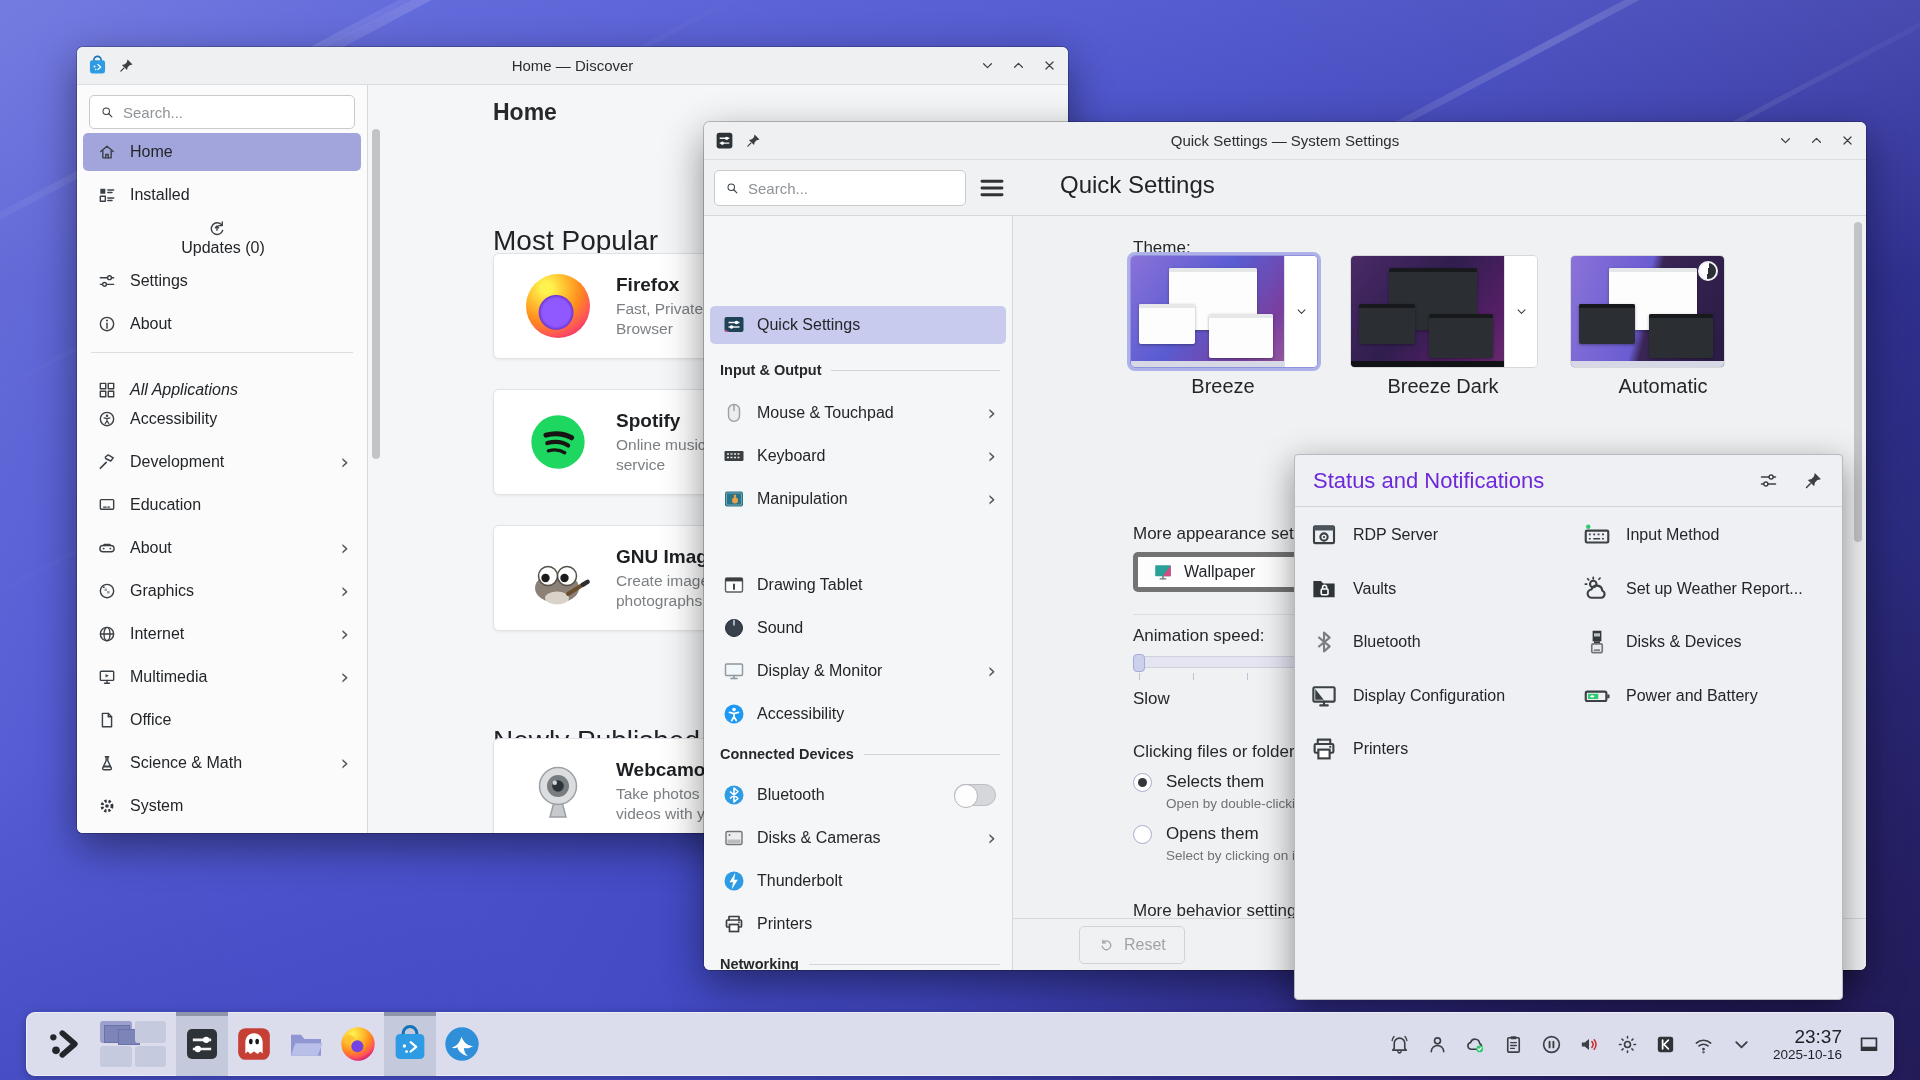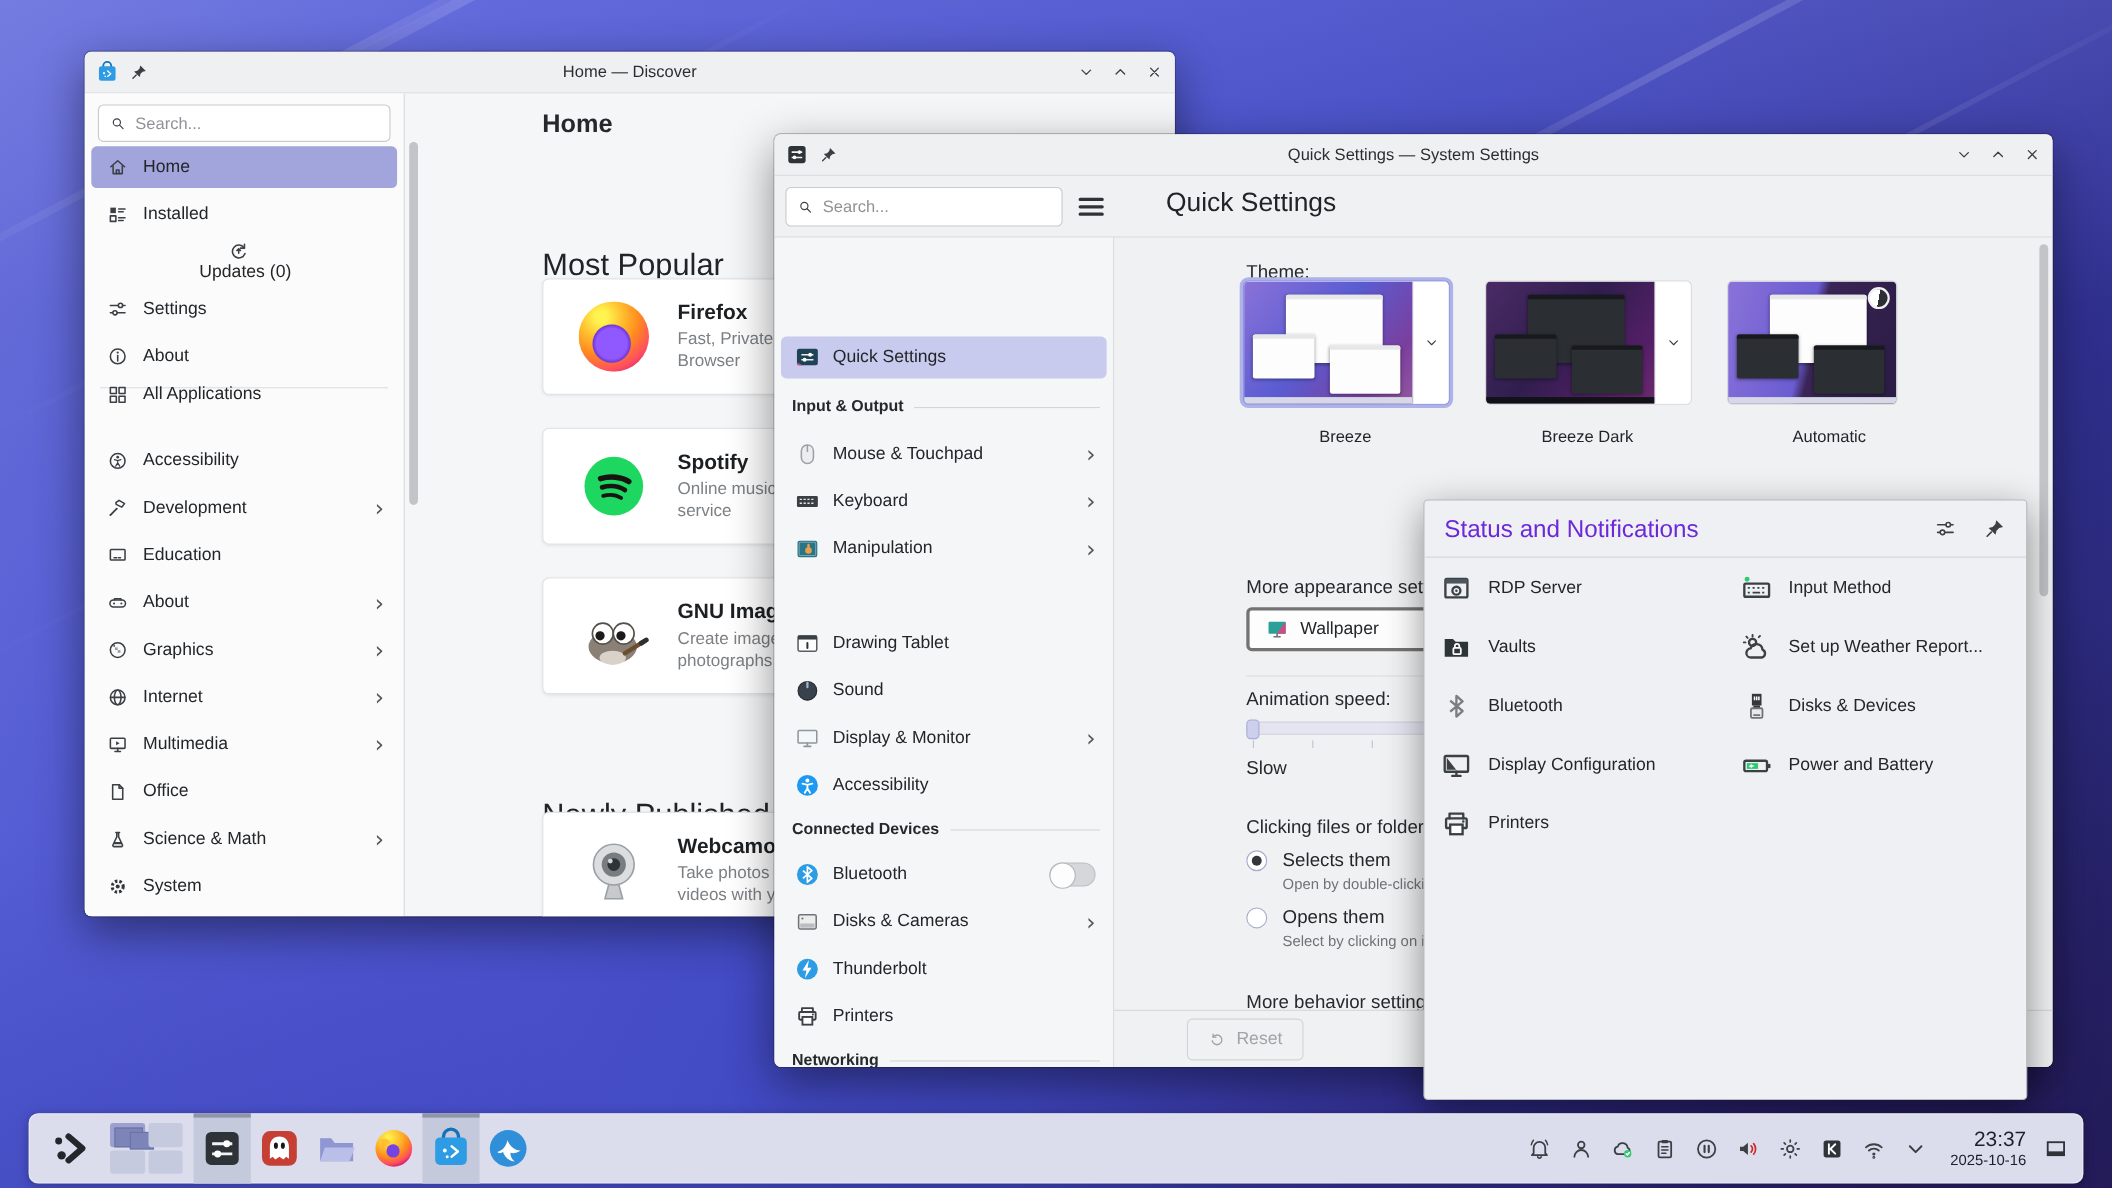--- a/index.html
+++ b/index.html
@@ -86,29 +86,29 @@
   .toggle { margin-left:auto; width:42px; height:22px; border-radius:11px; background:#d6d7db; border:1px solid #bcbec2; position:relative; }
   .toggle::after { content:""; position:absolute; left:-1px; top:-1px; width:22px; height:22px; border-radius:50%; background:#fdfdfd; border:1px solid #b4b6ba; }
 
   #ss-content { position:absolute; left:309px; top:94px; right:0; bottom:52px; background:#f0f1f2; }
   .ss-label { position:absolute; left:120px; font-size:17px; color:#26292c; white-space:nowrap; }
   .theme-card { position:absolute; top:39px; height:113px; background:#fff; border:1px solid #d7d8db; border-radius:5px; display:flex; overflow:hidden; }
   .theme-card.selected { box-shadow:0 0 0 3px #aeb2e8; border-color:#8d92de; }
   .theme-thumb { width:153px; height:100%; position:relative; overflow:hidden; }
   .theme-drop { width:33px; border-left:1px solid #e0e1e4; display:flex; align-items:center; justify-content:center; background:#fff; }
   .theme-drop .icon { width:15px; height:15px; }
-  .theme-name { position:absolute; top:173px; font-size:15px; color:#232629; text-align:center; width:186px; }
+  .theme-name { position:absolute; top:159px; font-size:20px; color:#232629; text-align:center; width:186px; }
   .tt-light { background:linear-gradient(128deg,#8a72d8 0%,#5a5cd2 45%,#7a3f9e 80%,#93589d 100%); }
   .tt-dark  { background:linear-gradient(128deg,#4a2a66 0%,#301e4e 45%,#551f66 80%,#6b2a6e 100%); }
   .tt-win { position:absolute; border-radius:2px; box-shadow:0 1px 3px rgba(0,0,0,.35); }
   .tt-bar { position:absolute; left:0; right:0; top:0; height:4px; border-radius:2px 2px 0 0; }
   .tt-taskbar { position:absolute; left:0; right:0; bottom:0; height:6px; }
   .auto-badge { position:absolute; right:6px; top:5px; width:20px; height:20px; border-radius:50%; background:linear-gradient(100deg,#fff 0 50%,#2c3036 50%); border:2px solid #f0f0f2; }
 
-  .ss-btn { position:absolute; height:40px; background:#fdfdfd; border:3px solid #737373; border-radius:5px; display:flex; align-items:center; gap:10px; padding:0 14px; font-size:16px; color:#232629; }
+  .ss-btn { position:absolute; height:40px; background:#fdfdfd; border:5px solid #737373; border-radius:5px; display:flex; align-items:center; gap:10px; padding:0 14px; font-size:16px; color:#232629; }
   .ss-btn .icon { width:22px; height:22px; }
   .ss-hr { position:absolute; left:120px; right:26px; height:1px; background:#dcdde0; }
 
   #ss-slider-track { position:absolute; left:120px; top:440px; width:700px; height:12px; border-radius:6px; background:#e4e5f1; border:1px solid #cfd1e2; }
   #ss-slider-handle { position:absolute; left:-1px; top:-3px; width:12px; height:18px; border-radius:4px; background:#cdd0ec; border:1px solid #a7abd8; }
   .ss-tick { position:absolute; top:457px; width:1px; height:7px; background:#c0c2d2; }
 
   .radio-row { position:absolute; left:120px; display:flex; align-items:center; gap:14px; font-size:17px; color:#232629; }
   .radio { width:19px; height:19px; border-radius:50%; background:#fff; border:1px solid #a9acd0; position:relative; }
   .radio.on::after { content:""; position:absolute; inset:4px; border-radius:50%; background:#33363c; }
@@ -253,21 +253,21 @@
               <span class="icon">
                 <svg viewBox="0 0 24 24">
                   <circle cx="12" cy="12" r="8" fill="none" stroke="#3b4045" stroke-width="1.7" stroke-linecap="round" stroke-linejoin="round"></circle>
                   <path d="M12 11v6" fill="none" stroke="#3b4045" stroke-width="1.7" stroke-linecap="round" stroke-linejoin="round"></path>
                   <circle cx="12" cy="7.8" r="1.2" fill="#3b4045"></circle>
                 </svg>
               </span>
               <span>About</span>
             </div>
             <div class="disc-sep" style="top: 219px;"></div>
-            <div class="disc-item" style="top: 207px;">
+            <div class="disc-item" style="top: 238px; font-style: italic;">
               <span class="icon">
                 <svg viewBox="0 0 24 24">
                   <rect x="4" y="4" width="6.5" height="6.5" fill="none" stroke="#3b4045" stroke-width="1.7" stroke-linecap="round" stroke-linejoin="round"></rect>
                   <rect x="13.5" y="4" width="6.5" height="6.5" fill="none" stroke="#3b4045" stroke-width="1.7" stroke-linecap="round" stroke-linejoin="round"></rect>
                   <rect x="4" y="13.5" width="6.5" height="6.5" fill="none" stroke="#3b4045" stroke-width="1.7" stroke-linecap="round" stroke-linejoin="round"></rect>
                   <rect x="13.5" y="13.5" width="6.5" height="6.5" fill="none" stroke="#3b4045" stroke-width="1.7" stroke-linecap="round" stroke-linejoin="round"></rect>
                 </svg>
               </span>
               <span>All Applications</span>
             </div>

